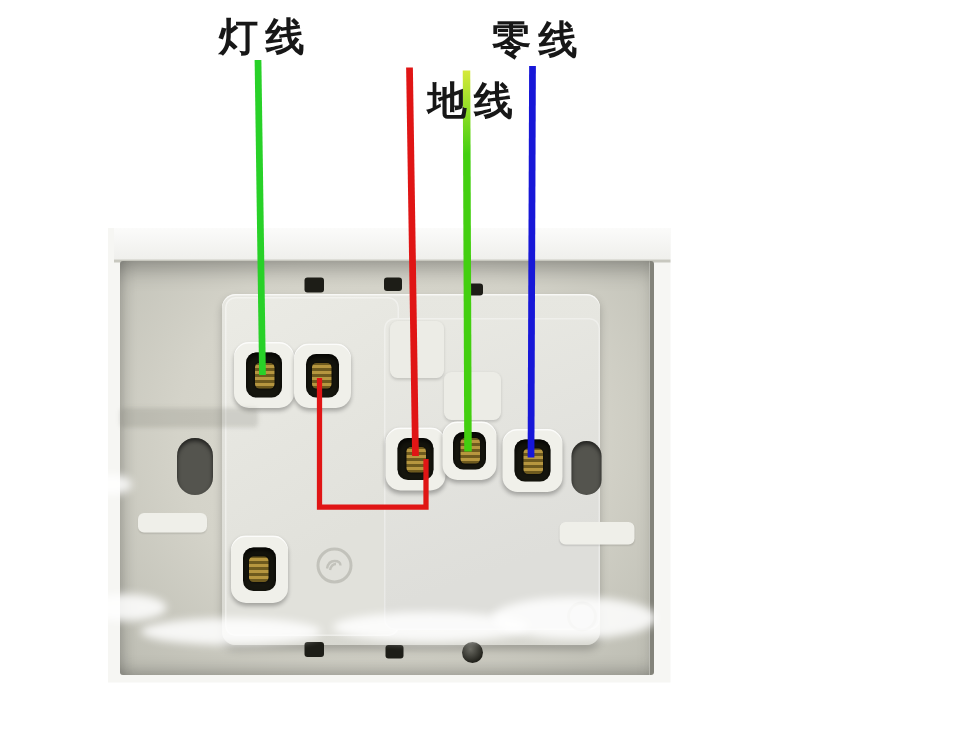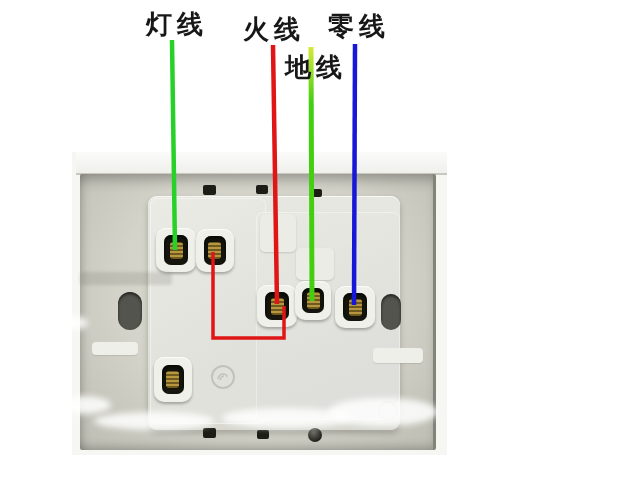--- a/index.html
+++ b/index.html
@@ -155,17 +155,16 @@
       </linearGradient>
     </defs>
     <line x1="172" y1="40" x2="175" y2="250" stroke-width="4.5" stroke="#28d128"></line>
     <line x1="273" y1="45" x2="277" y2="304" stroke-width="4.5" stroke="#e01515"></line>
     <line x1="311" y1="47" x2="312" y2="301" stroke="url(#gndGrad)" stroke-width="5"></line>
     <line x1="355" y1="44" x2="354" y2="305" stroke-width="4.5" stroke="#1717d8"></line>
     <polyline points="213,252 213,338 284,338 284,306" fill="none" stroke-width="3.5" stroke="#e01515"></polyline>
   </svg>
 
   <div class="wire-label" style="left:146px;top:11px;">灯线</div>
-  <div class="wire-label" style="left:243px;top:16px;">火线</div>
   <div class="wire-label" style="left:285px;top:54px;">地线</div>
   <div class="wire-label" style="left:328px;top:13px;">零线</div>
 
 </div>
 
 </body></html>

